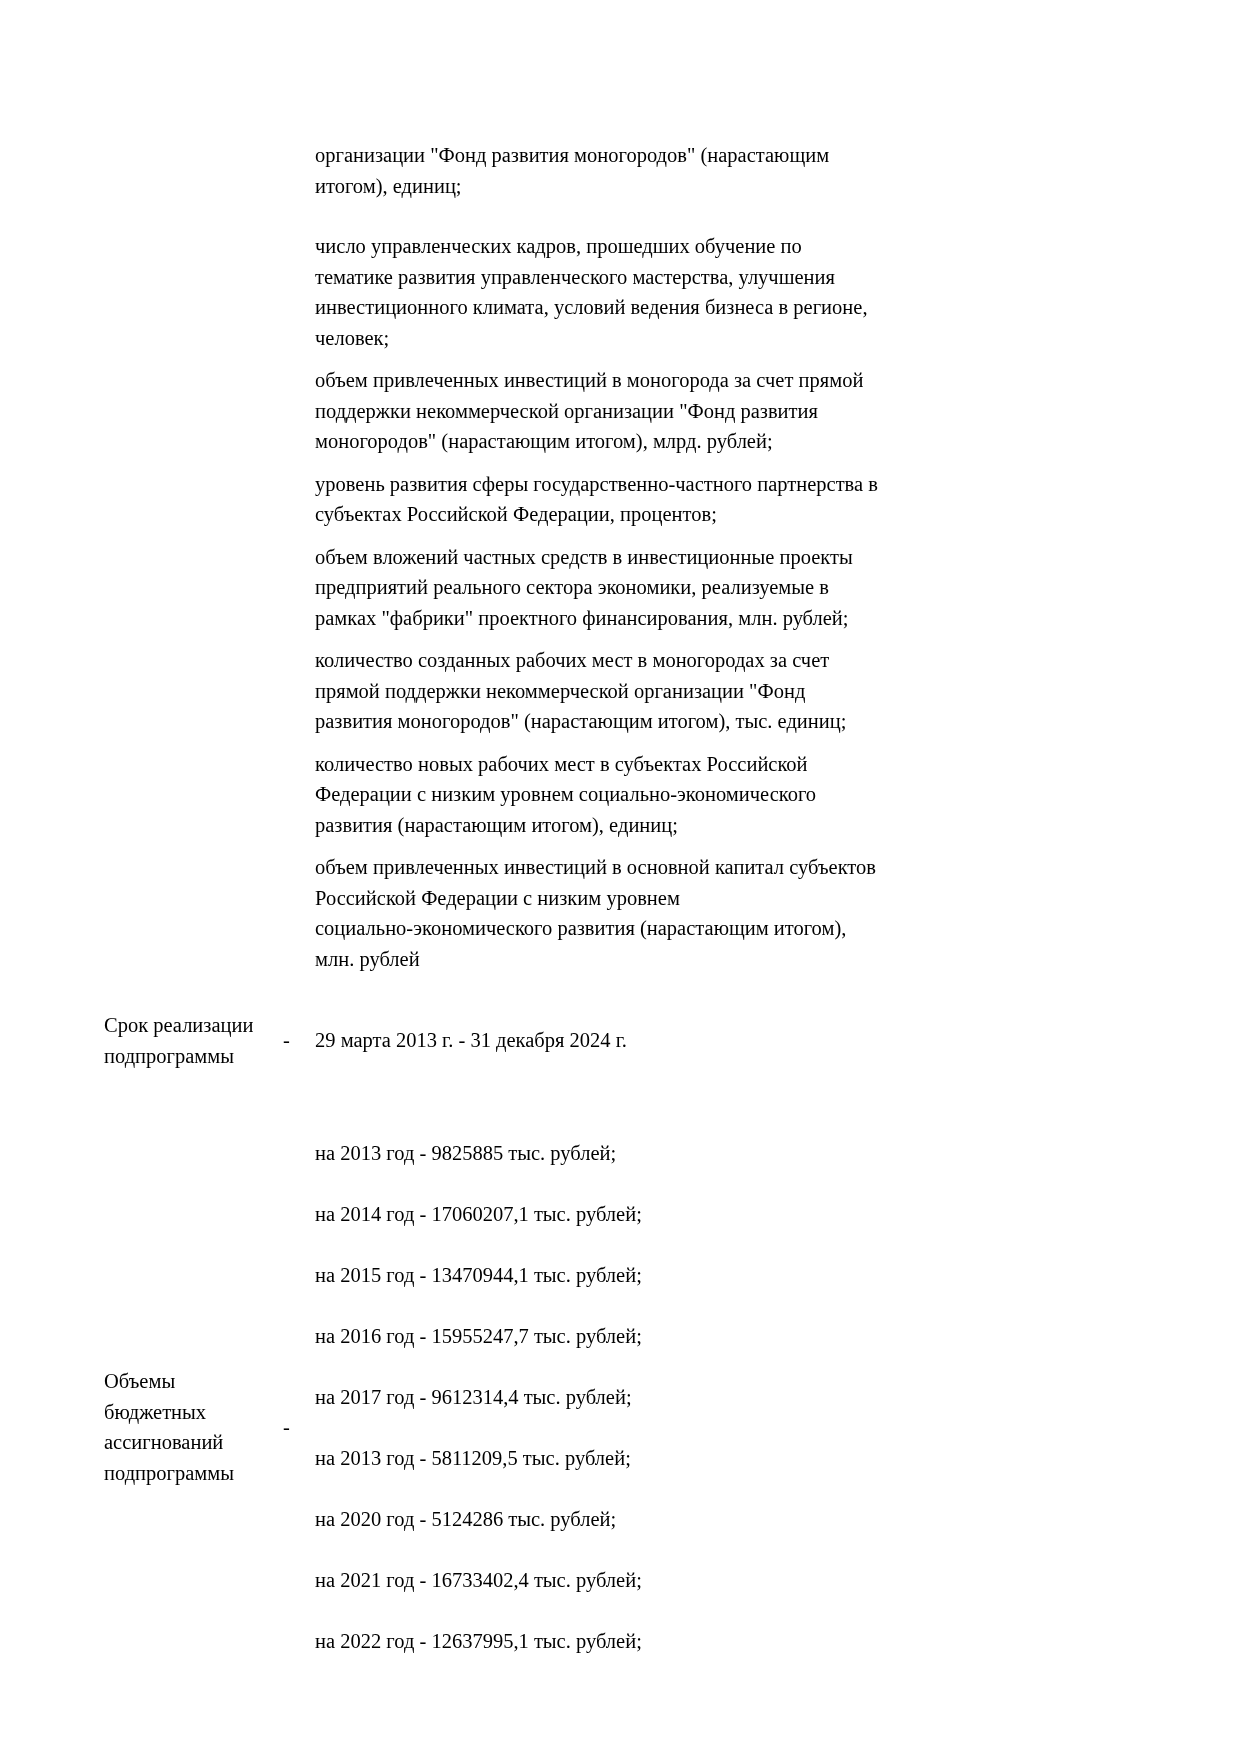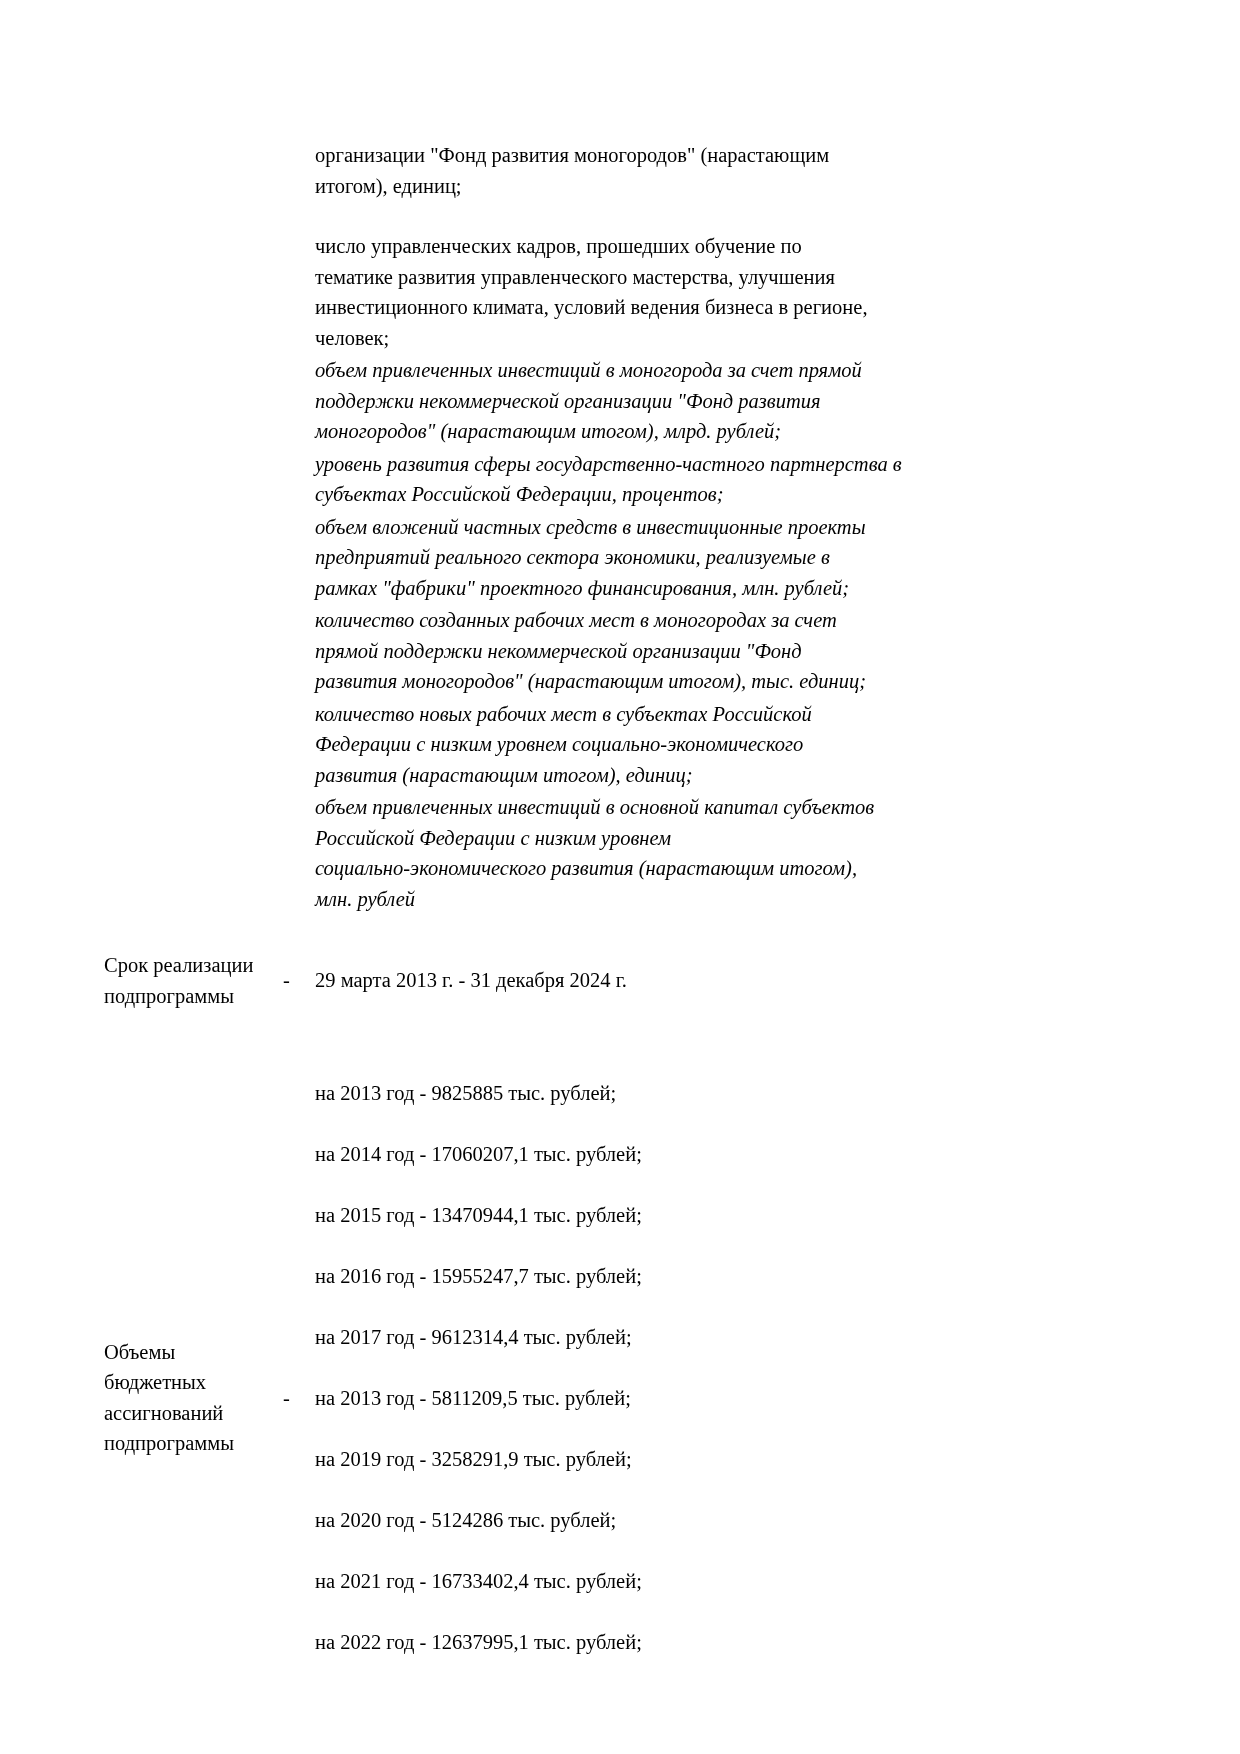--- a/index.html
+++ b/index.html
@@ -35,21 +35,21 @@
   }
 
   
   .para {
     font-size: 20.5px;
     line-height: 30.5px;
     text-align: left;
     margin: 0;
     white-space: pre-line;
   }
-  .para + .para { margin-top: 2px; font-style: italic; }
+  .para + .para { margin-top: 12px; }
 
   .gap-lg { height: 30px; }
   .gap-row { height: 36px; }
 
   
   .row {
     display: flex;
     align-items: center;
     width: 840px;
   }
@@ -131,21 +131,20 @@
 ассигнований
 подпрограммы</div>
       <div class="row-dash">-</div>
       <div class="row-value">
         <span class="sub">на 2013 год - 9825885 тыс. рублей;</span>
         <span class="sub">на 2014 год - 17060207,1 тыс. рублей;</span>
         <span class="sub">на 2015 год - 13470944,1 тыс. рублей;</span>
         <span class="sub">на 2016 год - 15955247,7 тыс. рублей;</span>
         <span class="sub">на 2017 год - 9612314,4 тыс. рублей;</span>
         <span class="sub">на 2013 год - 5811209,5 тыс. рублей;</span>
-        <span class="sub">на 2019 год - 3258291,9 тыс. рублей;</span>
         <span class="sub">на 2020 год - 5124286 тыс. рублей;</span>
         <span class="sub">на 2021 год - 16733402,4 тыс. рублей;</span>
         <span class="sub">на 2022 год - 12637995,1 тыс. рублей;</span>
         
         
       </div>
     </div>
 
   </div>
 </div>

